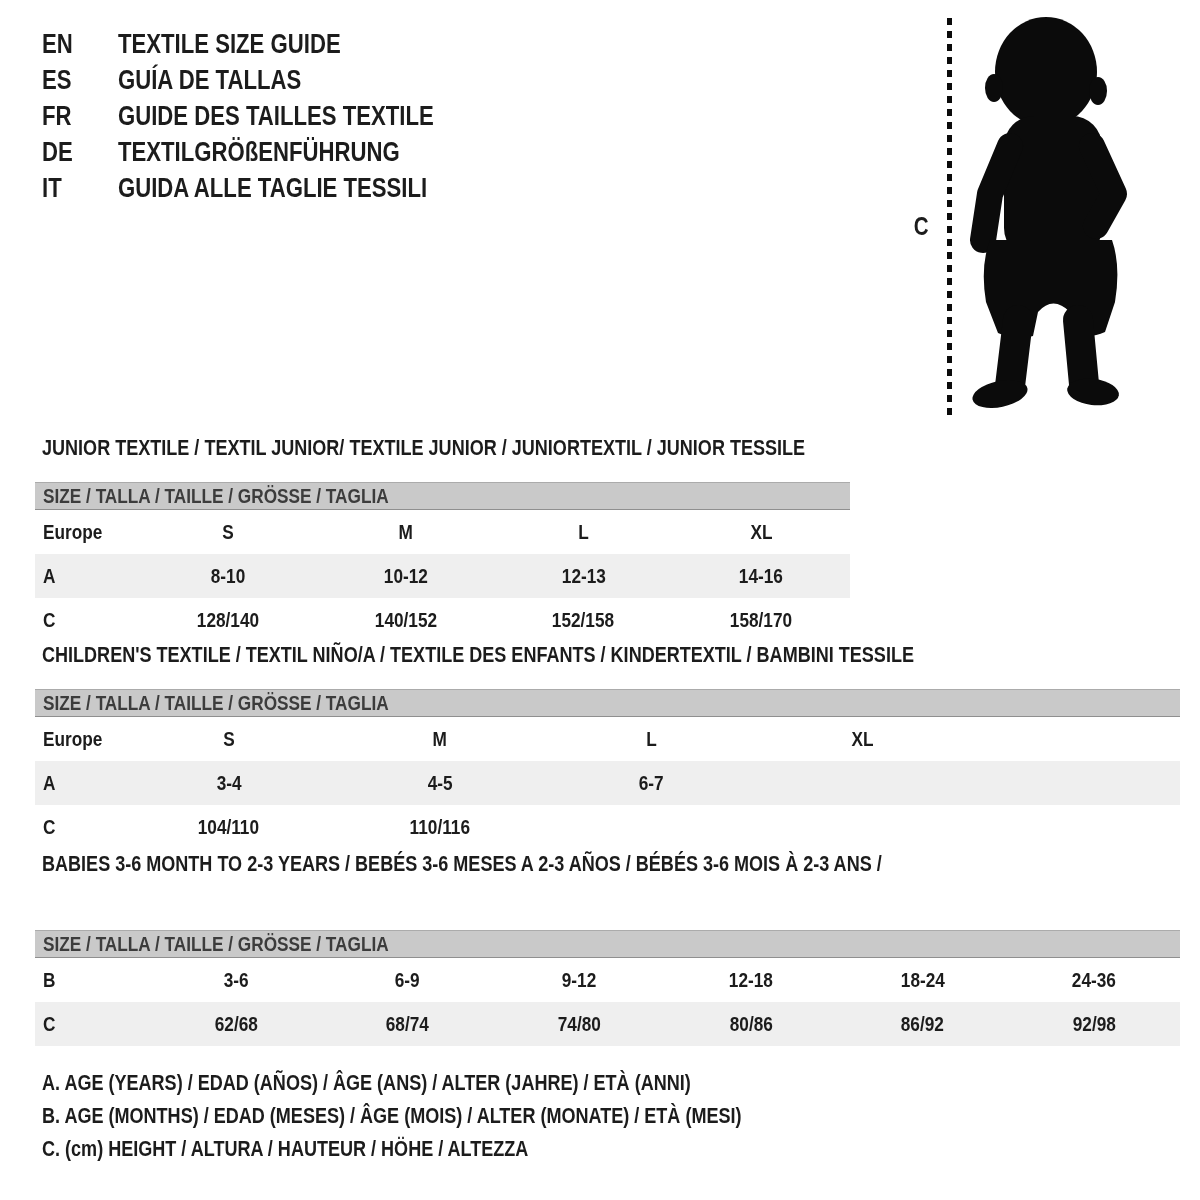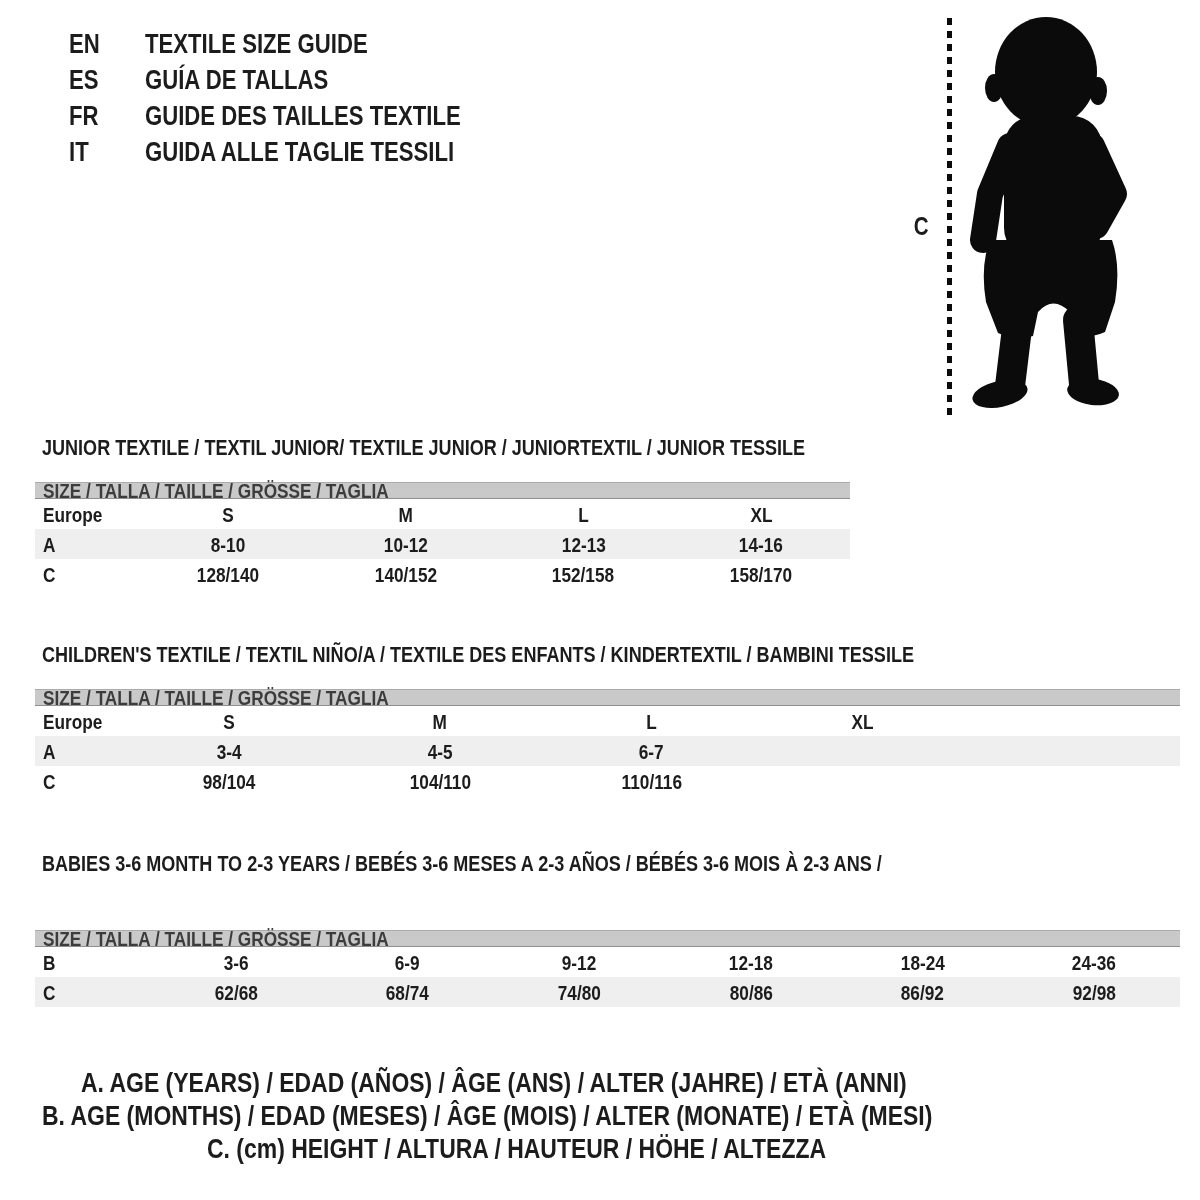--- a/index.html
+++ b/index.html
@@ -11,68 +11,72 @@
   }
   .page { position:relative; width:1200px; height:1200px; overflow:hidden; background:#fff; }
 
   
   .cond { display:inline-block; transform:scaleX(0.82); transform-origin:center center; white-space:nowrap; }
   .from-left { transform-origin:left center; }
 
   
   .lang { position:absolute; left:42px; top:26px; }
   .lang-row { display:flex; align-items:center; height:36px; font-weight:bold; font-size:27px; }
-  .lang-code { width:76px; flex:0 0 76px;margin-left:27px; }
+  .lang-code { width:76px; flex:0 0 76px; }
 
   
   .figure-svg { position:absolute; left:958px; top:14px; width:184px; height:402px; }
   .dash-line {
     position:absolute; left:947px; top:18px; width:5px; height:397px;
     background:repeating-linear-gradient(to bottom, var(--silhouette,#0b0b0b) 0 7px, transparent 7px 13px);
   }
   .c-label { position:absolute; left:912px; top:212px; font-weight:bold; font-size:25px; }
 
   
   .section-title { position:absolute; left:42px; font-weight:bold; font-size:22px; line-height:24px; }
   .section-title.two-line div { height:35px; display:flex; align-items:center; }
 
   
   .table { position:absolute; left:35px; }
   .size-bar {
-    height:17px; background:var(--size-bar-bg,#c9c9c9);
+    height:28px; background:var(--size-bar-bg,#c9c9c9);
     border-top:1px solid #ababab; border-bottom:1px solid #8f8f8f;
     display:flex; align-items:center; padding-left:8px;
     font-weight:bold; font-size:21px; color:#3c3c3c;
   }
-  .trow { display:grid; height:30px; align-items:center; font-weight:bold; font-size:21px; }
+  .trow { display:grid; height:44px; align-items:center; font-weight:bold; font-size:21px; }
   .trow.shaded { background:var(--row-shaded-bg,#efefef); }
   .tcell { text-align:center; line-height:32px; }
   .tcell.first { text-align:left; padding-left:8px; }
 
   
   .legend { position:absolute; left:42px; top:1066px; }
-  .legend-line { height:33px; display:flex; align-items:center; font-weight:bold; font-size:28px;justify-content:center; }
+  .legend-line { height:33px; display:flex; align-items:center; font-weight:bold; font-size:22px; }
 </style>
 </head>
 <body>
 
 <div class="page">
 
   <div class="lang">
     <div class="lang-row">
       <span class="lang-code"><span class="cond from-left">EN</span></span>
       <span class="cond from-left">TEXTILE SIZE GUIDE</span>
     </div>
     <div class="lang-row">
       <span class="lang-code"><span class="cond from-left">ES</span></span>
       <span class="cond from-left">GUÍA DE TALLAS</span>
     </div>
     <div class="lang-row">
       <span class="lang-code"><span class="cond from-left">FR</span></span>
       <span class="cond from-left">GUIDE DES TAILLES TEXTILE</span>
+    </div>
+    <div class="lang-row">
+      <span class="lang-code"><span class="cond from-left">DE</span></span>
+      <span class="cond from-left">TEXTILGRÖßENFÜHRUNG</span>
     </div>
     <div class="lang-row">
       <span class="lang-code"><span class="cond from-left">IT</span></span>
       <span class="cond from-left">GUIDA ALLE TAGLIE TESSILI</span>
     </div>
   </div>
 
   <div class="dash-line"></div>
   <div class="c-label"><span class="cond">C</span></div>
   <svg class="figure-svg" viewBox="0 0 184 402" aria-hidden="true">
@@ -136,21 +140,20 @@
         <div class="tcell"><span class="cond">XL</span></div>
       </div>
       <div class="trow shaded" style="grid-template-columns: 88px repeat(5, 1fr);">
         <div class="tcell first"><span class="cond from-left">A</span></div>
         <div class="tcell"><span class="cond">3-4</span></div>
         <div class="tcell"><span class="cond">4-5</span></div>
         <div class="tcell"><span class="cond">6-7</span></div>
       </div>
       <div class="trow" style="grid-template-columns: 88px repeat(5, 1fr);">
         <div class="tcell first"><span class="cond from-left">C</span></div>
-        <div class="tcell"><span class="cond">98/104</span></div>
         <div class="tcell"><span class="cond">104/110</span></div>
         <div class="tcell"><span class="cond">110/116</span></div>
       </div>
     </div>
 
   <div class="section-title two-line" style="top:846px;">
     <div>
         <span class="cond from-left">BABIES 3-6 MONTH TO 2-3 YEARS / BEBÉS 3-6 MESES A 2-3 AÑOS / BÉBÉS 3-6 MOIS À 2-3 ANS /</span>
       </div>
   </div>

